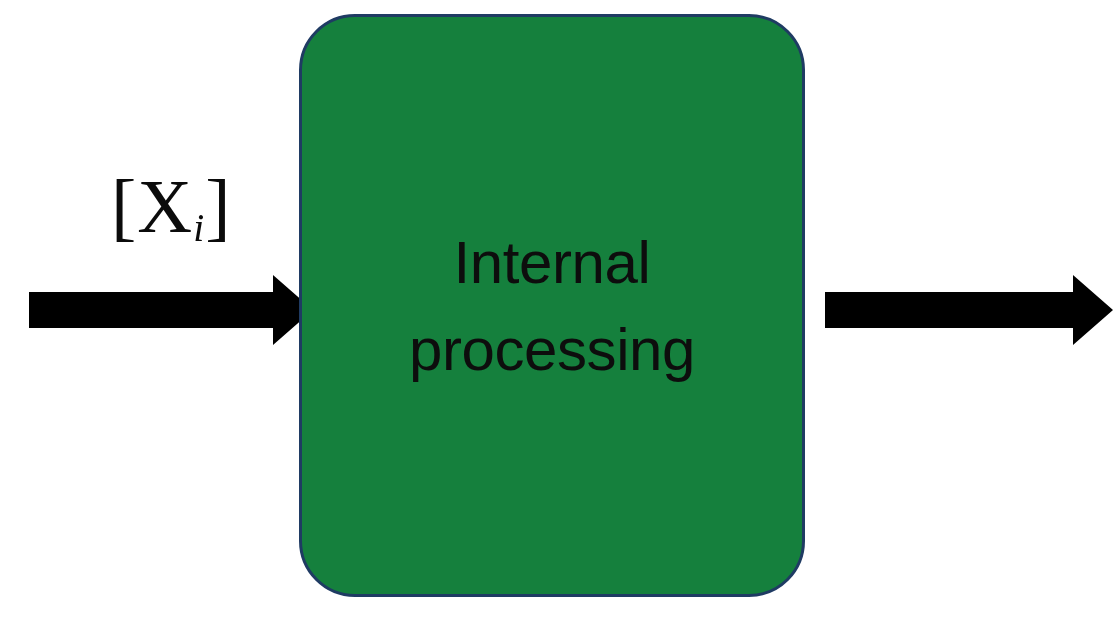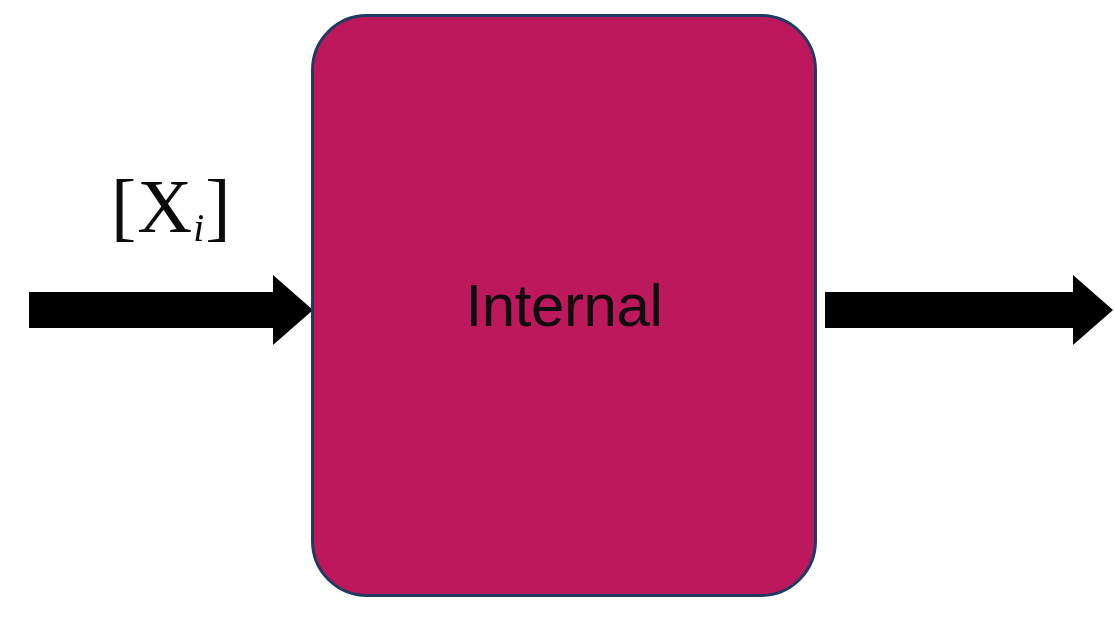--- a/index.html
+++ b/index.html
@@ -20,26 +20,26 @@
     left: 0;
     top: 0;
     width: 1115px;
     height: 524px;
     margin-left: 11px;
   }
 
   
   .process-box {
     position: absolute;
-    left: 300px;
+    left: 288px;
     top: 14px;
     width: 506px;
     height: 583px;
     box-sizing: border-box;
-    background: #be185d;
+    background: #15803d;
     border: 3px solid #1f3b63;
     border-radius: 56px;
     display: flex;
     flex-direction: column;
     align-items: center;
     justify-content: center;
   }
 
   .process-line {
     display: block;
@@ -95,20 +95,21 @@
       <path d="M0 20 L244 20 L244 3 L284 38 L244 73 L244 56 L0 56 Z" fill="#000000"></path>
     </svg>
   </div>
 
   <div class="signal-label" id="label-input">
     <span class="bracket">[</span><span class="sym">X</span><span class="sub">i</span><span class="bracket">]</span>
   </div>
 
   <div class="process-box">
     <span class="process-line">Internal</span>
+    <span class="process-line">processing</span>
   </div>
 
 
   <div class="arrow arrow-out">
     <svg width="288" height="76" viewBox="0 0 288 76" xmlns="http://www.w3.org/2000/svg">
       <path d="M0 20 L248 20 L248 3 L288 38 L248 73 L248 56 L0 56 Z" fill="#000000"></path>
     </svg>
   </div>
 
 </div>

